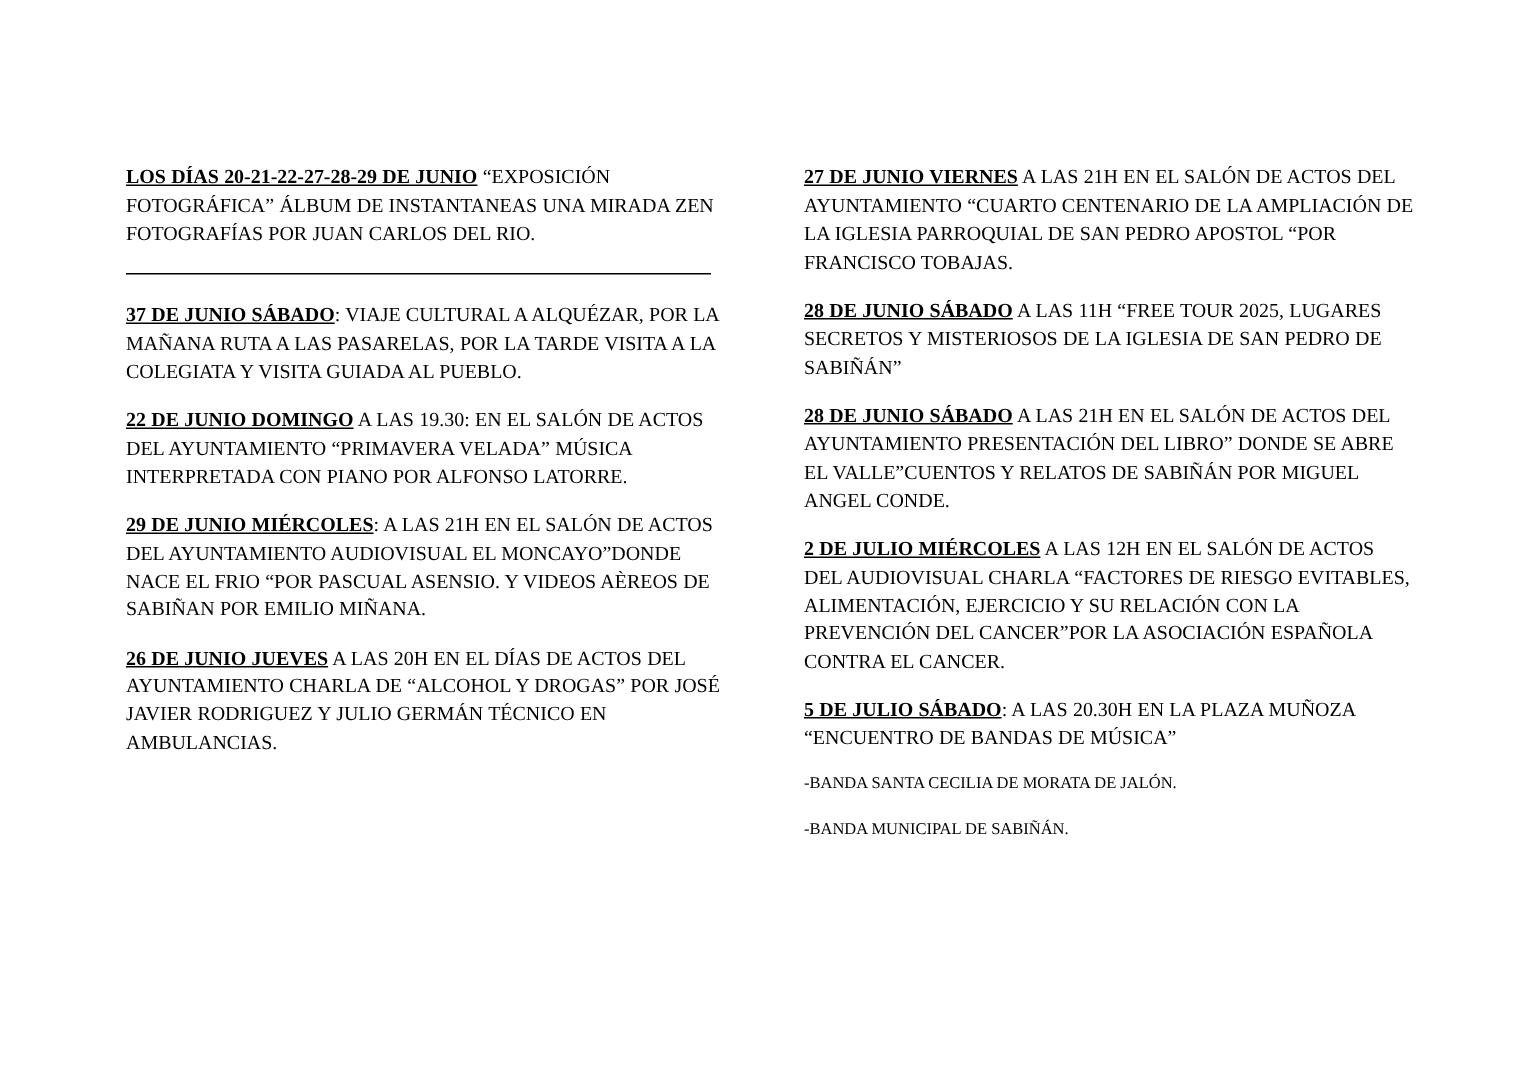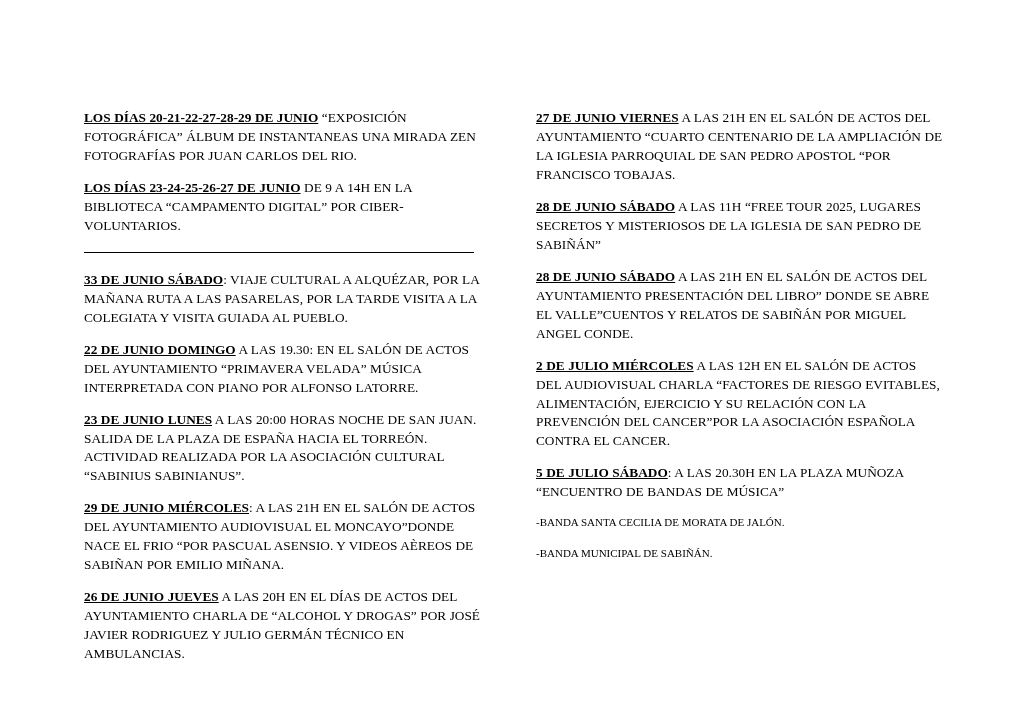--- a/index.html
+++ b/index.html
@@ -65,37 +65,31 @@
 
 <div class="page">
   <div class="columns">
 
     <div class="column">
 
       <p class="para">
         <span class="lead">LOS DÍAS 20-21-22-27-28-29 DE JUNIO</span><span class="rest"> “EXPOSICIÓN FOTOGRÁFICA” ÁLBUM DE INSTANTANEAS  UNA MIRADA ZEN FOTOGRAFÍAS POR JUAN CARLOS DEL RIO.</span>
       </p>
 
-      <p class="para">
-        <span class="lead">LOS DÍAS 23-24-25-26-27 DE JUNIO</span><span class="rest"> DE 9 A 14H EN LA BIBLIOTECA “CAMPAMENTO DIGITAL” POR CIBER-VOLUNTARIOS.</span>
-      </p>
 
       <hr class="rule">
 
       <p class="para">
-        <span class="lead">33 DE JUNIO SÁBADO</span><span class="rest">: VIAJE CULTURAL A ALQUÉZAR, POR LA MAÑANA RUTA A LAS PASARELAS, POR LA TARDE VISITA A LA COLEGIATA  Y VISITA GUIADA AL PUEBLO.</span>
+        <span class="lead">37 DE JUNIO SÁBADO</span><span class="rest">: VIAJE CULTURAL A ALQUÉZAR, POR LA MAÑANA RUTA A LAS PASARELAS, POR LA TARDE VISITA A LA COLEGIATA  Y VISITA GUIADA AL PUEBLO.</span>
       </p>
 
       <p class="para">
         <span class="lead">22 DE JUNIO DOMINGO</span><span class="rest"> A LAS 19.30: EN EL SALÓN DE ACTOS DEL AYUNTAMIENTO “PRIMAVERA VELADA” MÚSICA INTERPRETADA CON PIANO POR ALFONSO LATORRE.</span>
       </p>
 
-      <p class="para">
-        <span class="lead">23 DE JUNIO LUNES</span><span class="rest"> A LAS 20:00 HORAS NOCHE DE SAN JUAN. SALIDA DE LA PLAZA DE ESPAÑA HACIA EL TORREÓN. ACTIVIDAD REALIZADA POR LA ASOCIACIÓN CULTURAL “SABINIUS SABINIANUS”.</span>
-      </p>
 
       <p class="para">
         <span class="lead">29 DE JUNIO MIÉRCOLES</span><span class="rest">: A LAS 21H EN EL SALÓN DE ACTOS DEL AYUNTAMIENTO AUDIOVISUAL EL MONCAYO”DONDE NACE EL FRIO “POR PASCUAL ASENSIO. Y VIDEOS AÈREOS DE SABIÑAN POR EMILIO MIÑANA.</span>
       </p>
 
       <p class="para">
         <span class="lead">26 DE JUNIO JUEVES</span><span class="rest">  A LAS 20H EN EL DÍAS DE ACTOS DEL AYUNTAMIENTO CHARLA DE “ALCOHOL Y DROGAS” POR JOSÉ JAVIER RODRIGUEZ Y JULIO GERMÁN TÉCNICO EN AMBULANCIAS.</span>
       </p>
 
     </div>

